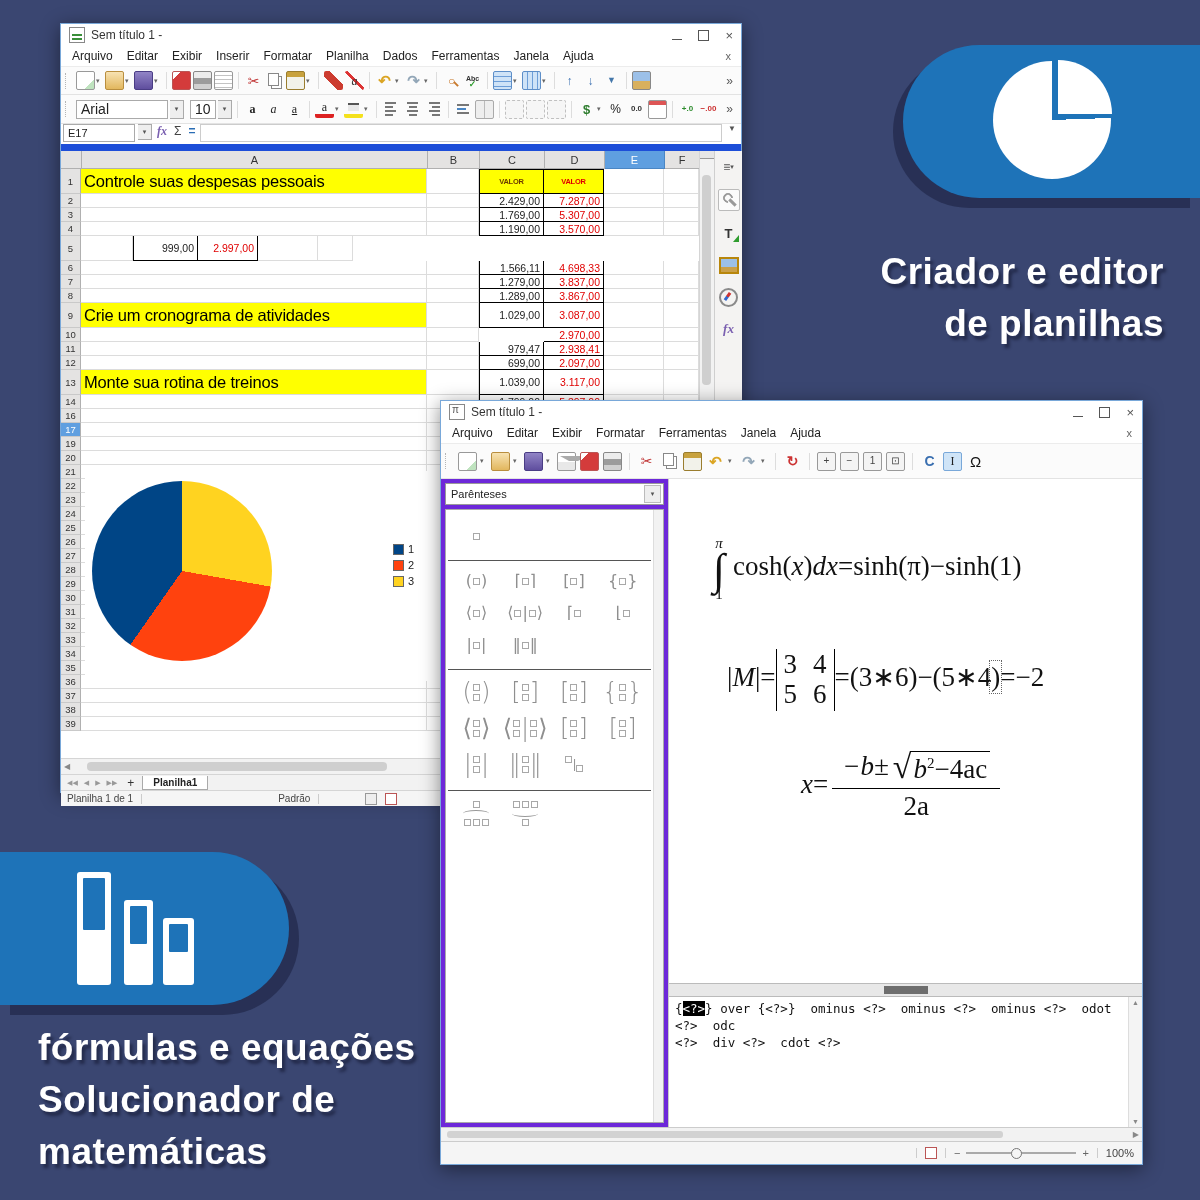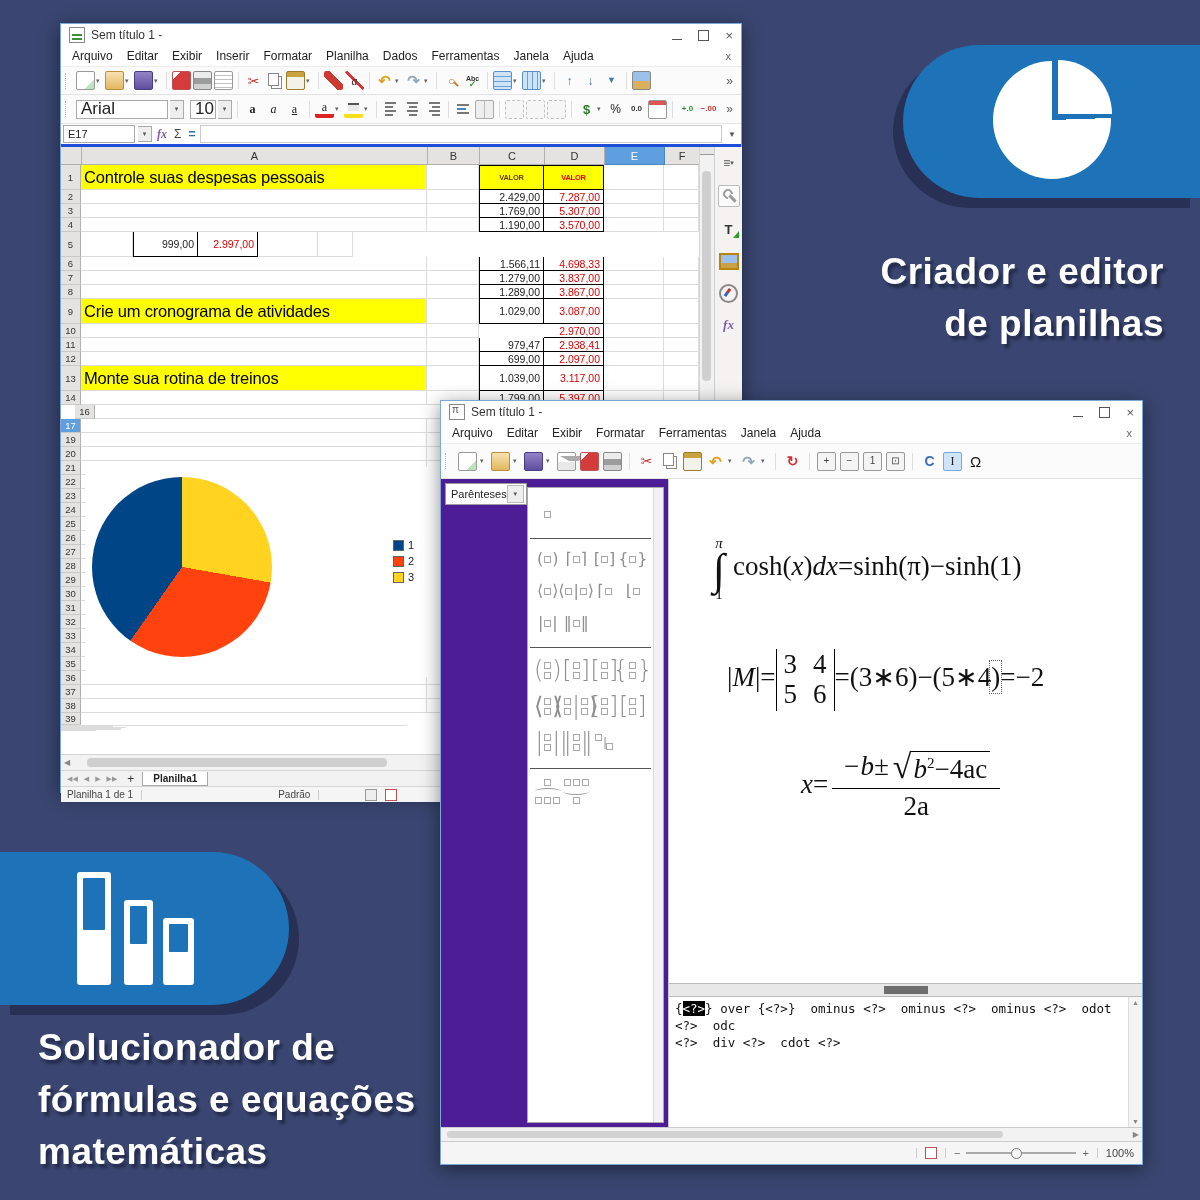--- a/index.html
+++ b/index.html
@@ -103,26 +103,26 @@
   .ci-wrap{flex-direction:column;gap:2px;align-items:flex-start;padding-left:3px}
   .ci-merge{border:1px solid #aaa;background:#eee}
   .ci-merge::after{content:"";width:1px;height:100%;background:#bbb}
   .ci-borderbox{border:1px dashed #c0c0c0;background:#f6f6f6}
   .ci-currency{color:#2f7d2f;font-weight:bold;font-size:13px}
   .ci-number{font-size:8px;font-weight:bold;color:#333}
   .ci-date{background:linear-gradient(#d55 0 4px,#fff 4px);border:1px solid #999;font-size:7px;color:#555}
   .ci-adddec{font-size:8px;font-weight:bold;color:#2c8c2c}
   .ci-deldec{font-size:8px;font-weight:bold;color:#c33}
   .combo{height:19px;border:1px solid #aaa;background:#fff;display:flex;align-items:center;
-      padding:0 4px;font-size:17px;flex:none;box-sizing:border-box}
+      padding:0 4px;font-size:14px;flex:none;box-sizing:border-box}
   .combo-arrow{width:14px;height:19px;background:#eee;border:1px solid #aaa;border-left:none;
       font-size:7px;display:flex;align-items:center;justify-content:center;color:#555;box-sizing:border-box}
 
   
-  .fbar{height:20px;display:flex;align-items:center;background:#fff;border-bottom:3px solid #1d4ed8;
+  .fbar{height:20px;display:flex;background:#fff;border-bottom:7px solid #1d4ed8;
       padding:0 2px;gap:3px;flex:none}
   .namebox{width:62px;height:16px;border:1px solid #aaa;display:flex;align-items:center;
       padding:0 4px;font-size:11px}
   .fbtn{color:#444;font-size:12px;padding:0 2px}
   .fx{font-style:italic;font-family:"Liberation Serif",serif;color:#7a5fb0;font-weight:bold}
   .finput{flex:1;height:16px;border:1px solid #ccc;background:#fff}
   .fexp{width:14px;text-align:center;color:#555;font-size:8px}
 
   
   .calc-body{display:flex;flex:none;height:623px}
@@ -186,22 +186,22 @@
   .st-ico{width:10px;height:10px;border:1px solid #999;background:#eee}
   .st-ico.mod{border-color:#b55;background:#fff}
   .chart-box{position:absolute;left:24px;top:320px;width:366px;height:210px;background:#fff;z-index:3}
   .pie{position:absolute;left:7px;top:10px;width:180px;height:180px;border-radius:50%}
   .legend{position:absolute;left:308px;top:72px;display:flex;flex-direction:column;gap:4px}
   .legend-item{display:flex;align-items:center;gap:4px;font-size:11px;color:#222}
   .legend-swatch{width:9px;height:9px;border:1px solid #666;flex:none}
 
   
   .math-body{display:flex;flex:1;min-height:0}
-  .elements-col{width:228px;border-right:1px solid #c9c9c9;display:flex;flex-direction:row;
-      padding:4px;box-sizing:border-box;background:#4c1d95;flex:none}
+  .elements-col{width:228px;border-right:1px solid #c9c9c9;display:flex;flex-direction:column;
+      padding:4px;box-sizing:border-box;background:#6d28d9;flex:none}
   .elem-dd{height:20px;border:1px solid #999;background:#fff;display:flex;align-items:center;
       justify-content:space-between;padding:0 2px 0 5px;font-size:11px;flex:none}
   .elem-dd .arrbox{width:15px;height:16px;background:#eee;border:1px solid #bbb;font-size:7px;
       display:flex;align-items:center;justify-content:center;color:#555}
   .elem-box{border:1px solid #aaa;background:#fff;flex:1;margin-top:4px;position:relative;
       overflow:hidden;display:flex}
   .elem-inner{flex:1;padding:6px 2px}
   .elem-scroll{width:9px;background:#f2f2f2;border-left:1px solid #ddd}
   .elem-group{display:flex;flex-wrap:wrap;row-gap:12px;padding:10px 4px 14px;position:relative}
   .elem-group.rule{border-bottom:1px solid #555}
@@ -274,22 +274,22 @@
       </div>
     <div class="bar bar2">
         <i></i>
       </div>
     <div class="bar bar3">
         <i></i>
       </div>
   </div>
 </div>
 <div class="badge-title bt-bottom" id="badge-bottom-text">
+    <div>fórmulas e equações</div>
     <div>Solucionador de</div>
-    <div>fórmulas e equações</div>
     <div>matemáticas</div>
   </div>
 
 <div class="window" style="left:60px;top:23px;width:682px;height:770px;z-index:2">
   <div class="titlebar">
     <div class="appico calc"></div>
     <span class="wtitle">Sem título 1 -</span>
     <div class="winbtns">
       <span class="btn-min"></span>
       <span class="btn-max"></span>
@@ -558,21 +558,21 @@
           </div>
           <div class="grow" style="height: 14px;">
             <span class="rowhdr">14</span>
             <span class="cell" style="width: 346px;"></span>
             <span class="cell" style="width: 52px;"></span>
             <span class="cell cd first num" style="width: 65px;">1.799,00</span>
             <span class="cell cd num dnum" style="width: 60px;">5.397,00</span>
             <span class="cell" style="width: 60px;"></span>
             <span class="cell" style="width: 35px;"></span>
           </div>
-          <div class="grow" style="height: 14px; padding-left: 14px;">
+          <div class="grow" style="height: 14px;">
             <span class="rowhdr">16</span>
             <span class="cell" style="width: 346px;"></span>
             <span class="cell" style="width: 52px;"></span>
             <span class="cell" style="width: 65px;"></span>
             <span class="cell" style="width: 60px;"></span>
             <span class="cell" style="width: 60px;"></span>
             <span class="cell" style="width: 35px;"></span>
           </div>
           <div class="grow" style="height: 14px;">
             <span class="rowhdr sel">17</span>
@@ -756,21 +756,21 @@
           </div>
           <div class="grow" style="height: 14px;">
             <span class="rowhdr">38</span>
             <span class="cell" style="width: 346px;"></span>
             <span class="cell" style="width: 52px;"></span>
             <span class="cell" style="width: 65px;"></span>
             <span class="cell" style="width: 60px;"></span>
             <span class="cell" style="width: 60px;"></span>
             <span class="cell" style="width: 35px;"></span>
           </div>
-          <div class="grow" style="height: 14px; flex-direction: column;">
+          <div class="grow" style="height: 14px;">
             <span class="rowhdr">39</span>
             <span class="cell" style="width: 346px;"></span>
             <span class="cell" style="width: 52px;"></span>
             <span class="cell" style="width: 65px;"></span>
             <span class="cell" style="width: 60px;"></span>
             <span class="cell" style="width: 60px;"></span>
             <span class="cell" style="width: 35px;"></span>
           </div>
         </div>
       <div class="hscroll">

